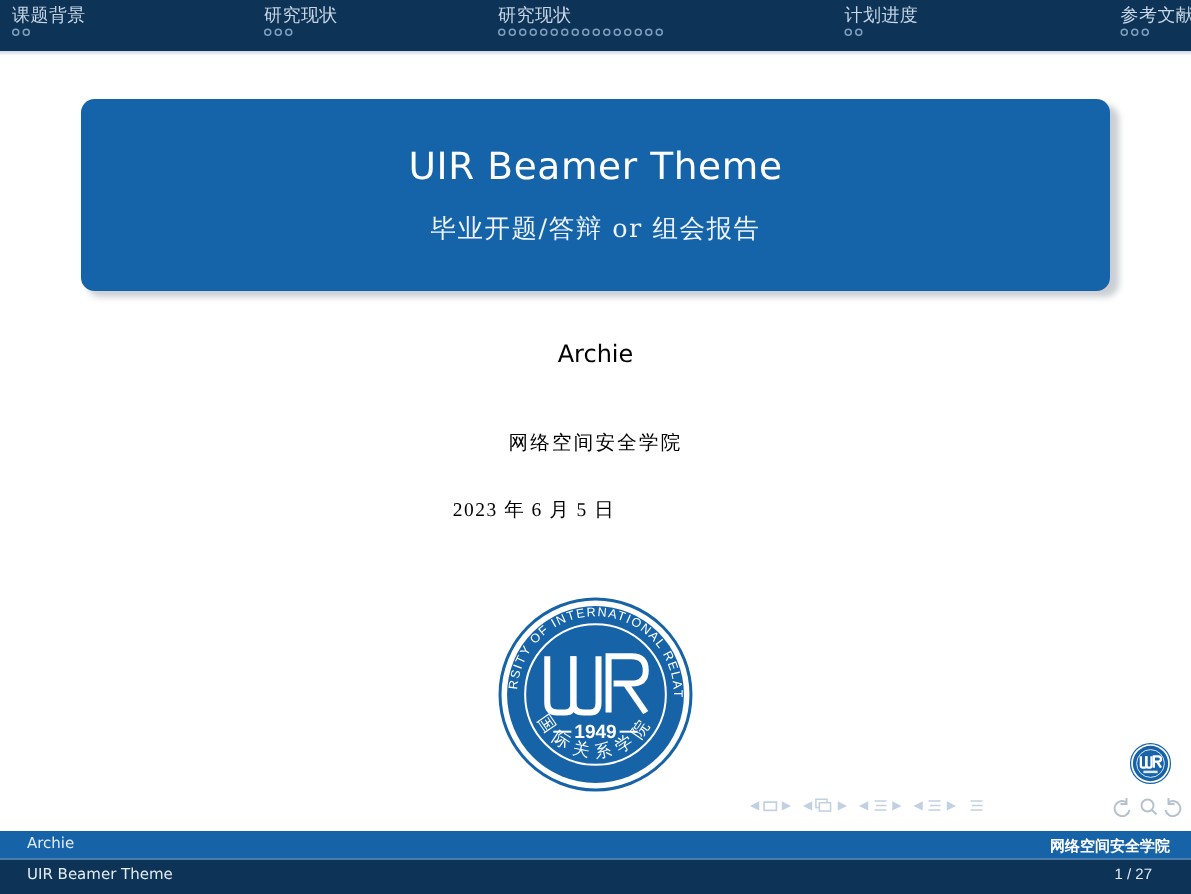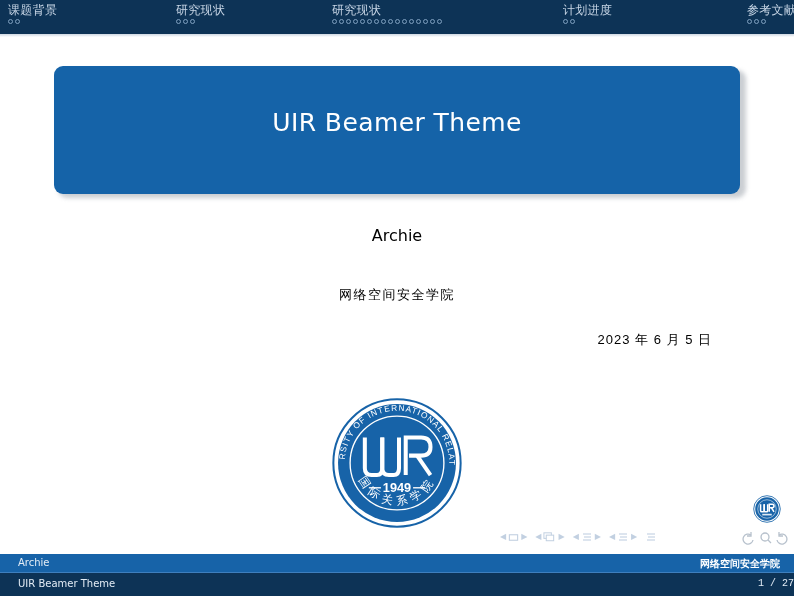--- a/index.html
+++ b/index.html
@@ -114,23 +114,23 @@
     text-align: center;
     font-size: 13px;
     font-family: "DejaVu Serif", "Liberation Serif", serif;
     color: #000000;
     letter-spacing: 1.5px;
   }
   .date {
     position: absolute;
     left: 0; top: 331px;
     width: 712px;
-    text-align: right;
+    text-align: center;
     font-size: 13px;
-    font-family: Liberation Sans, sans-serif;
+    font-family: Liberation Serif, serif;
     color: #000000;
     letter-spacing: 1px;
   }
 
   
   .seal-wrap {
     position: absolute;
     left: 330px; top: 396px;
     width: 134px; height: 134px;
   }
@@ -194,24 +194,24 @@
   }
   .foot-left-bottom {
     position: absolute;
     left: 18px; top: 578px;
     font-size: 10px;
     color: #e3ecf5;
     font-family: "DejaVu Sans", "Liberation Sans", sans-serif;
   }
   .foot-right-bottom {
     position: absolute;
-    right: 0; top: 578px;
+    right: 26px; top: 578px;
     font-size: 10px;
     color: #e3ecf5;
-    font-family: Liberation Mono, monospace;
+    font-family: Liberation Sans, sans-serif;
   }
 
   
   .mini-logo {
     position: absolute;
     left: 753px; top: 495px;
     width: 28px; height: 28px;
   }
   .pdf-nav {
     position: absolute;
@@ -275,20 +275,21 @@
         <span class="nav-dot"></span>
         <span class="nav-dot"></span>
         <span class="nav-dot"></span>
       </div>
     </div>
   </div>
 
 <div class="titlebox-shadow"></div>
 <div class="titlebox">
   <div class="title-main">UIR Beamer Theme</div>
+  <div class="title-sub">毕业开题/答辩 or 组会报告</div>
 </div>
 
 <div class="author">Archie</div>
 <div class="institute">网络空间安全学院</div>
 <div class="date">2023 年 6 月 5 日</div>
 
 <div class="seal-wrap">
   <svg width="134" height="134" viewBox="0 0 200 200">
     <defs>
       <path id="arcTop" d="M 22,100 A 78,78 0 0 1 178,100" fill="none"></path>

